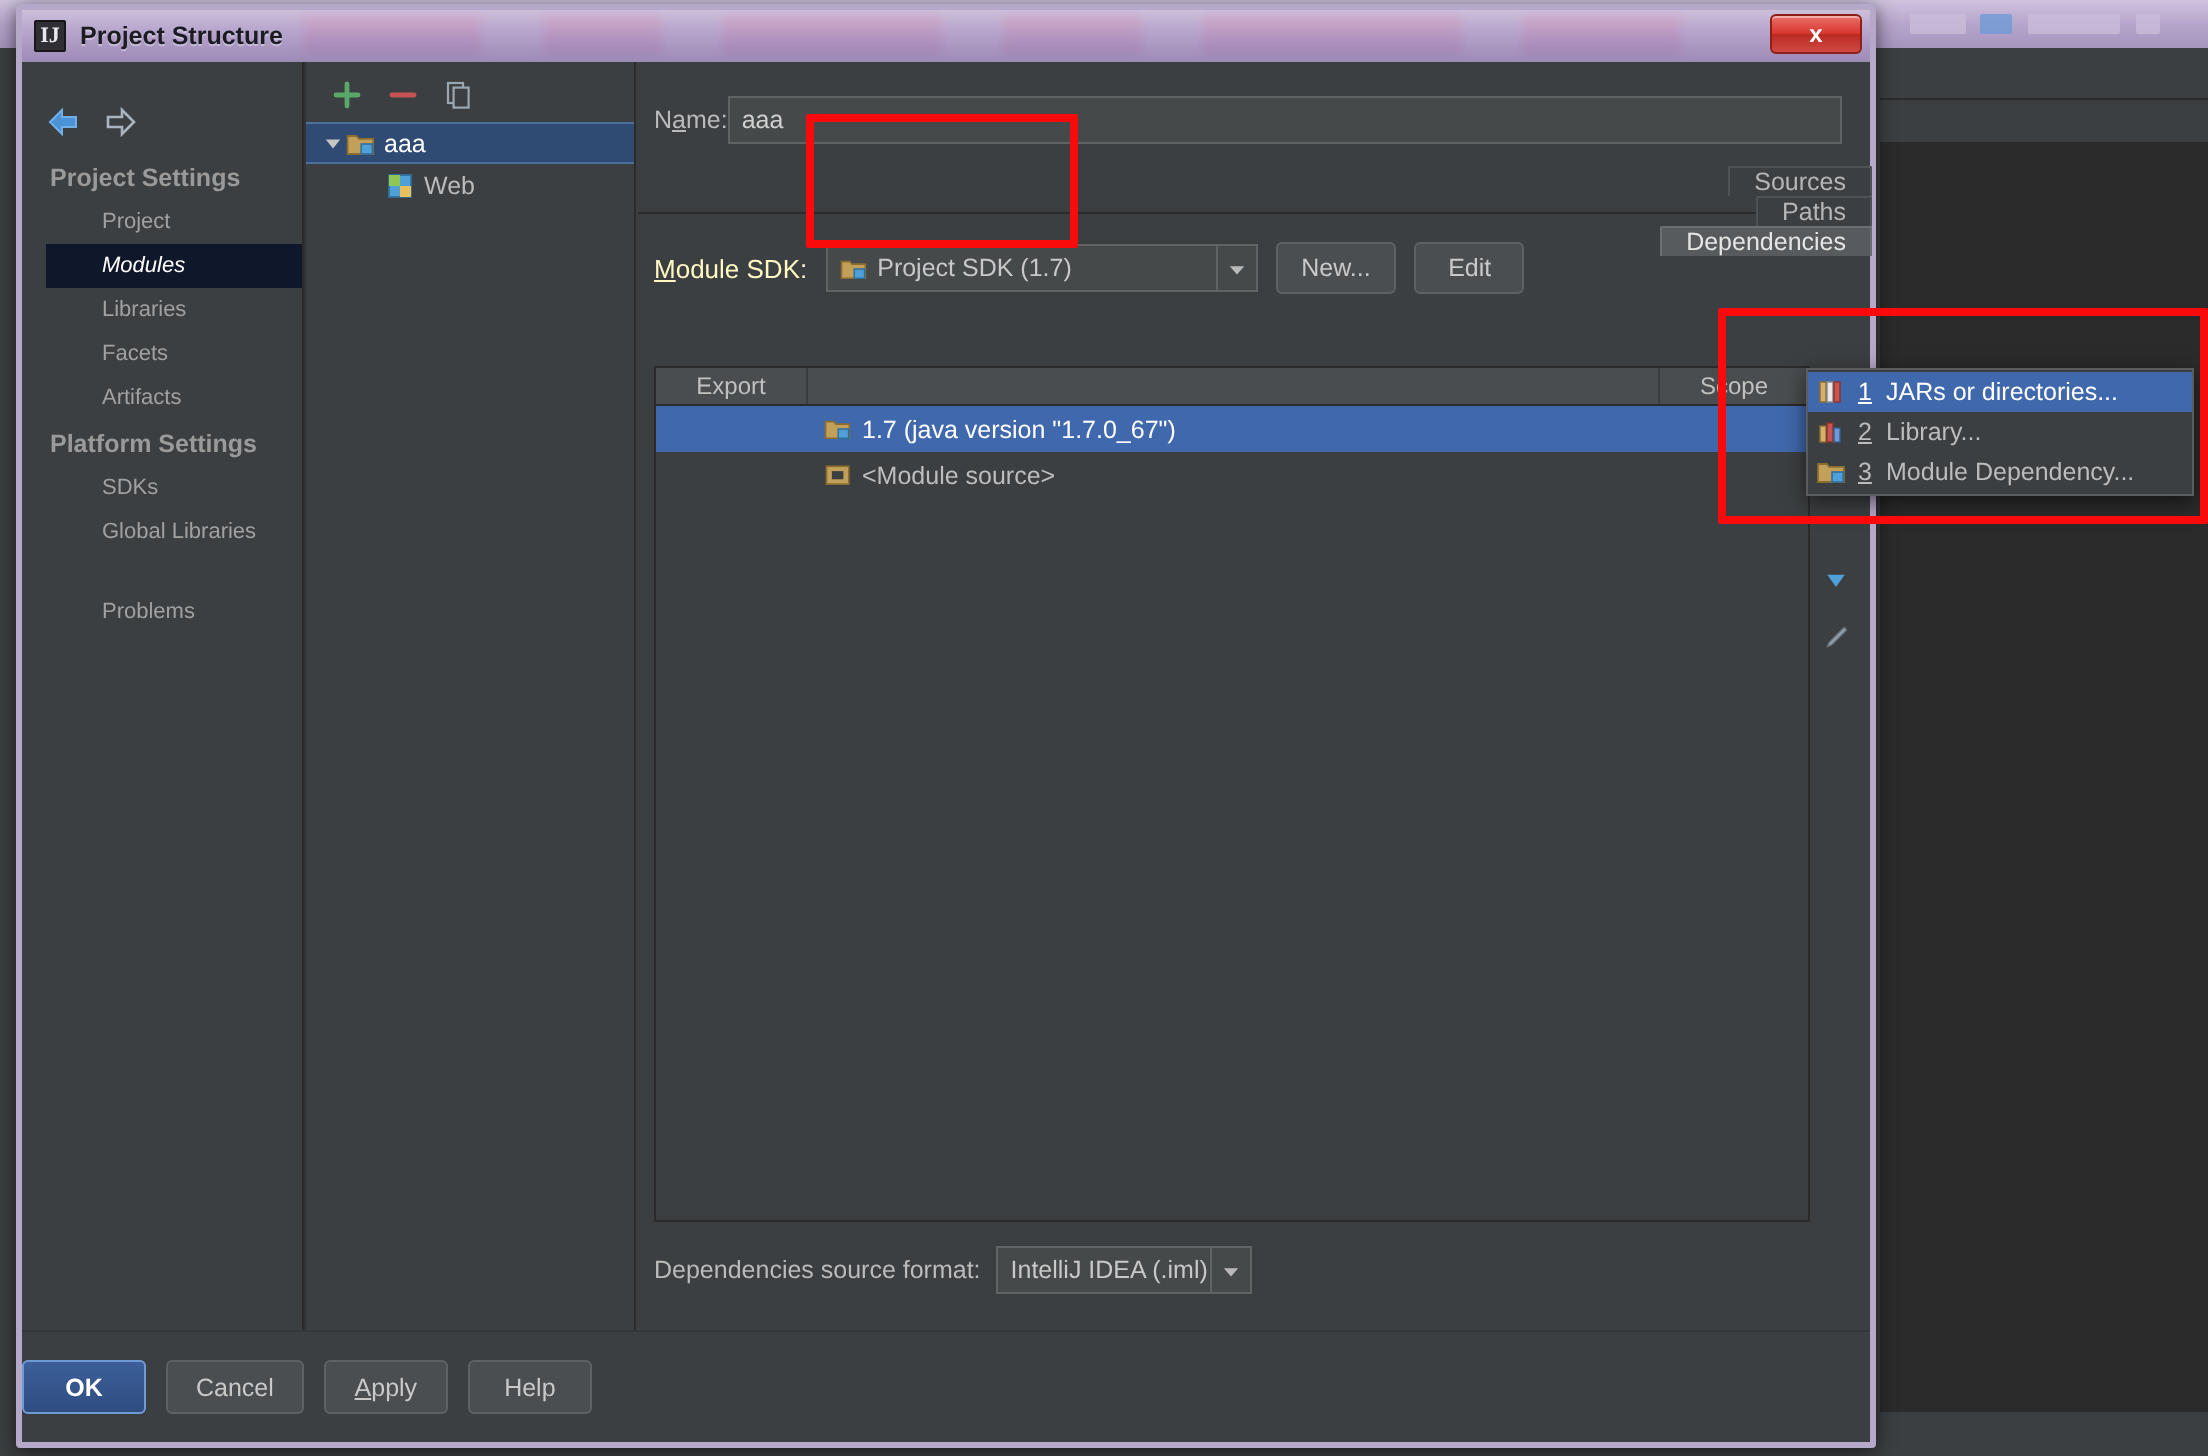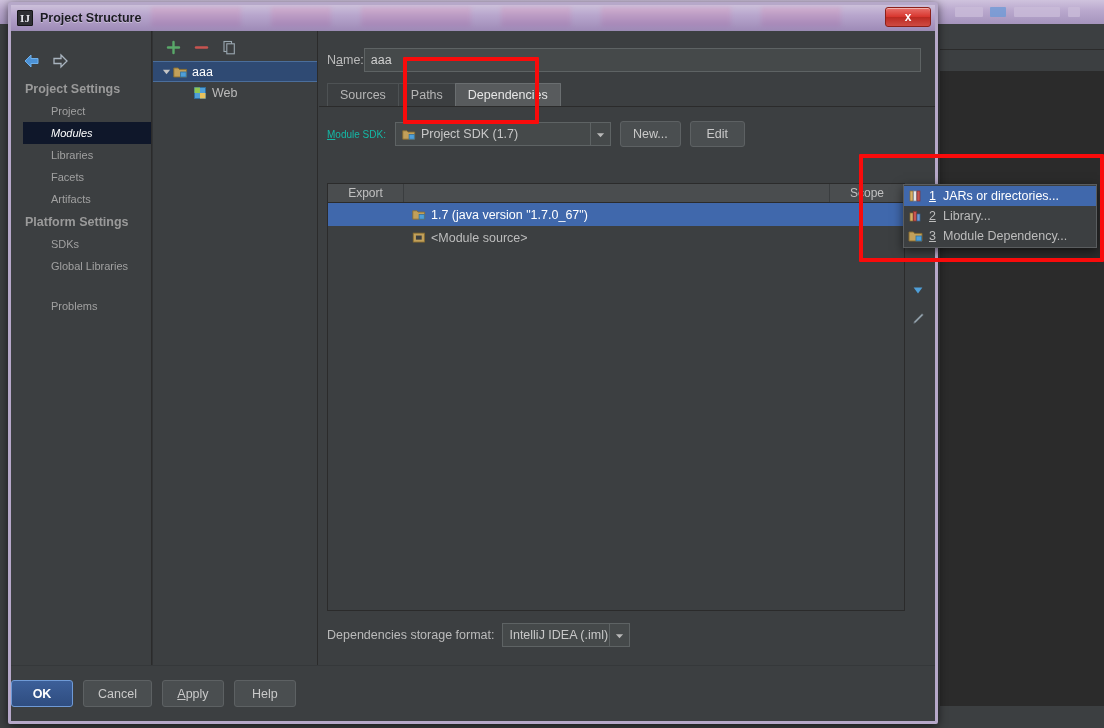--- a/index.html
+++ b/index.html
@@ -142,34 +142,35 @@
     border: 1px solid #5e6364; color: #d0d0d0;
     font-size: 12.5px; font-family: "Liberation Sans", sans-serif;
     padding: 0 6px; outline: none;
   }
 
   
   #tab-strip {
     display: flex; align-items: flex-end; gap: 0;
     padding: 11px 0 0 8px; border-bottom: 1px solid #2b2b2b;
     height: 35px;
+    flex-direction: column;
   }
   .tab {
     height: 23px; padding: 0 12px;
     display: flex; align-items: center; justify-content: center;
     font-size: 12.5px; color: #b6b6b6;
     background: #3c3f41; border: 1px solid #4e5254; border-bottom: none;
     margin-right: -1px; cursor: pointer;
     border-radius: 1px 1px 0 0;
   }
   .tab.active { background: #585b5d; color: #e6e6e6; border-color: #6a6e70; }
 
   
   #sdk-row { display: flex; align-items: center; gap: 9px; padding: 14px 0 0 8px; }
-  #sdk-label { font-size: 10px; color: #14b8a6; }
+  #sdk-label { font-size: 13px; color: #fef9c3; }
   #sdk-label u { text-decoration: underline; }
   #sdk-combo {
     width: 216px; height: 24px; display: flex; align-items: center;
     background: #45494a; border: 1px solid #5e6364;
   }
   #sdk-combo .val { flex:1 1 auto; display:flex; align-items:center; gap:5px; padding-left:6px;
                     font-size:12.5px; color:#c8c8c8; overflow:hidden; white-space:nowrap; }
   .combo-arrow {
     width: 20px; height: 22px; flex: 0 0 auto;
     border-left: 1px solid #5e6364;
@@ -461,21 +462,21 @@
               </svg>
           </span>
           <span class="side-icon">
             <svg viewBox="0 0 16 16" width="15" height="15">
               <path d="M3 13 L5 12.2 L13 4.2 L11.8 3 L3.8 11 Z" fill="#9aa7b0" stroke="#6e7a84" stroke-width="0.8"></path>
             </svg>
           </span>
         </div>
 
         <div id="storage-row">
-          <div id="storage-label">Dependencies storage format:</div>
+          <div id="storage-label">Dependencies source format:</div>
           <div id="storage-combo">
             <span class="val">IntelliJ IDEA (.iml)</span>
             <span class="combo-arrow">
               <svg viewBox="0 0 10 10" width="9" height="9">
                   <path d="M1 3.5 L9 3.5 L5 8 Z" fill="#b9b9b9"></path>
                 </svg>
             </span>
           </div>
         </div>
 

